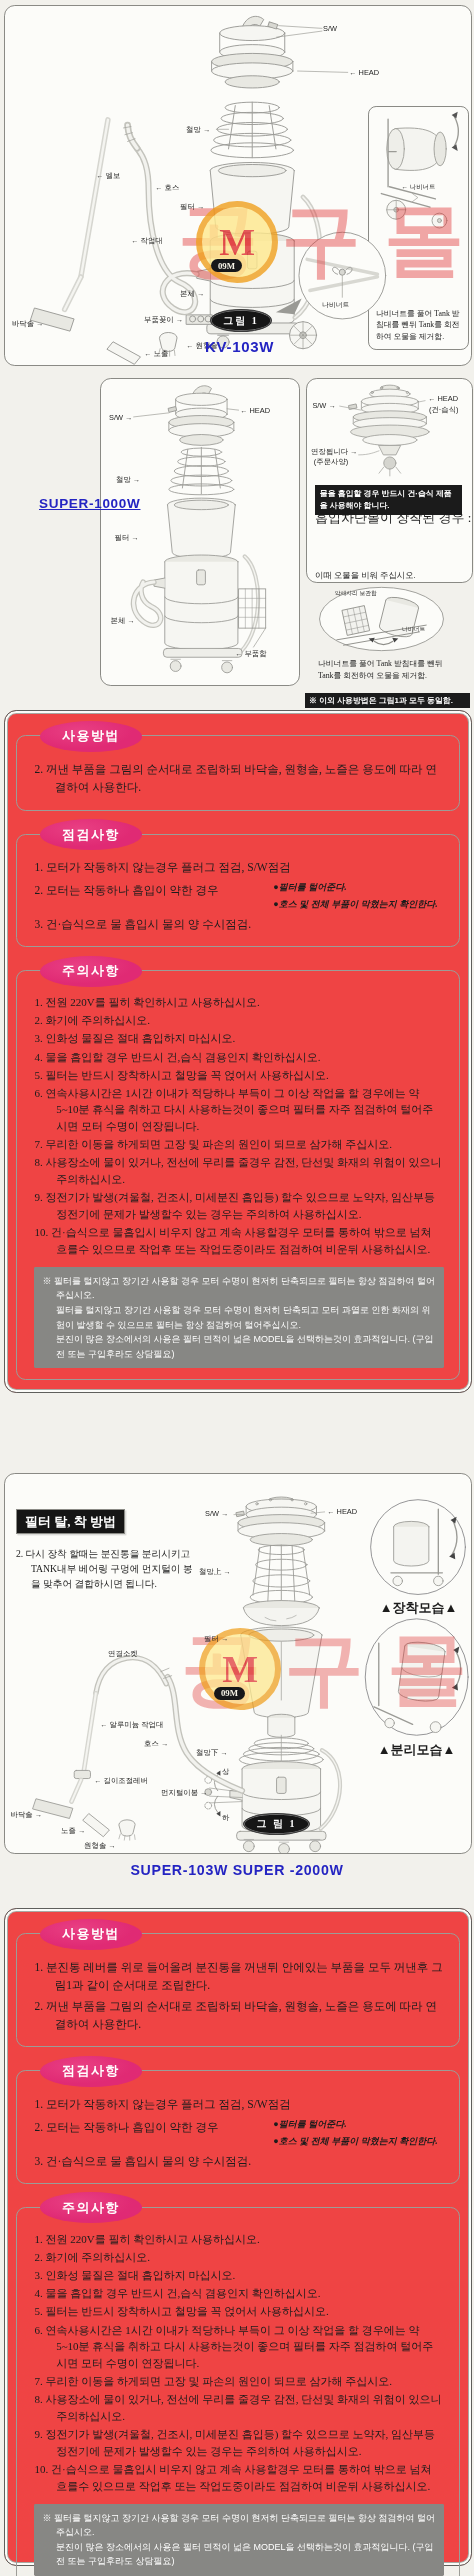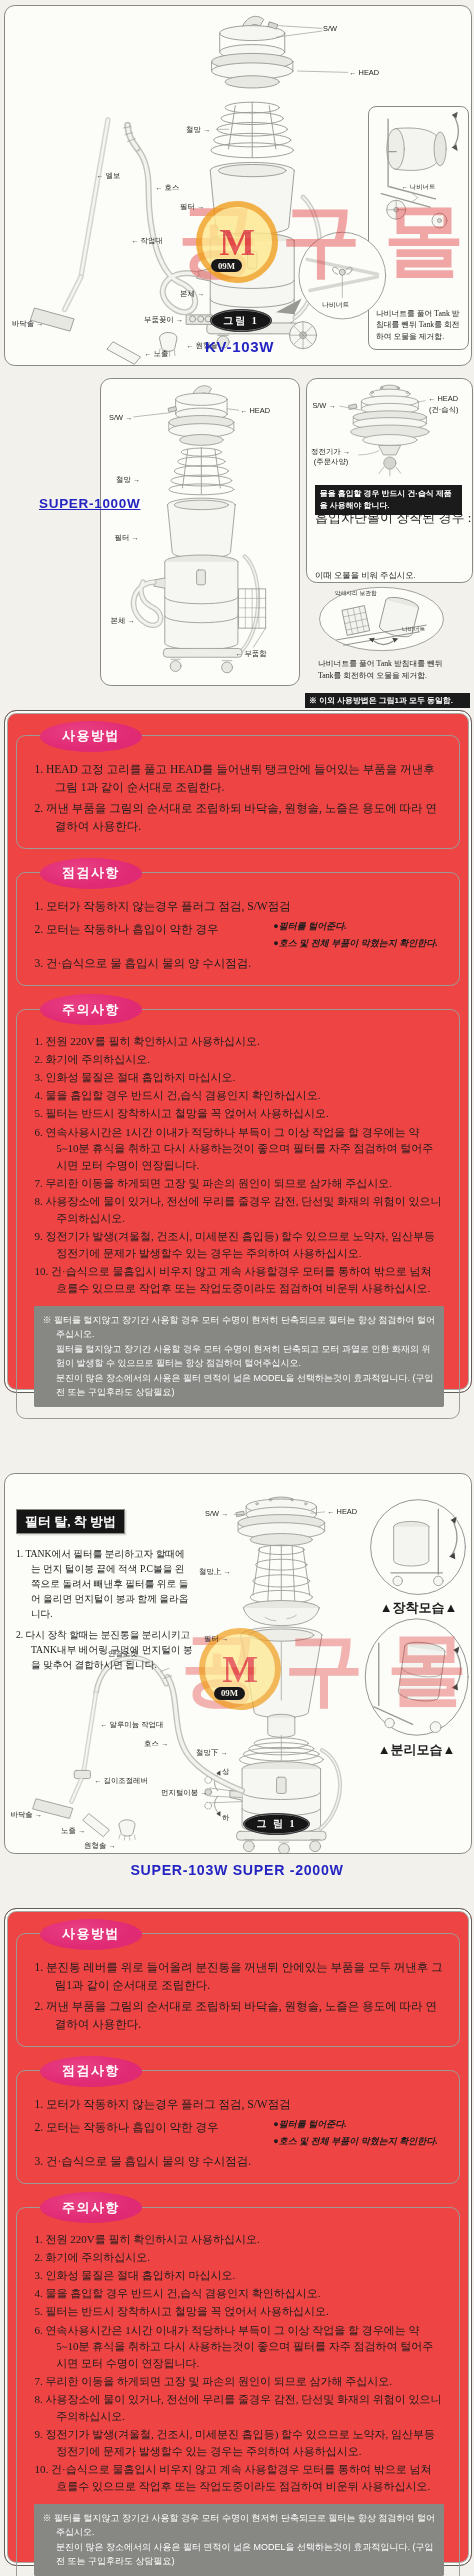--- a/index.html
+++ b/index.html
@@ -238,21 +238,21 @@
         <path d="M174,32 L164,34" stroke-width="0.9"></path>
         <path d="M106,98 h32 l-7,14 h-18 z" fill="#e8e8e2"></path>
         <circle cx="122" cy="124" r="9" fill="#d5d5cf"></circle>
         <path d="M113,130 l-7,9 M131,130 l7,9 M122,133 v10" stroke-width="1"></path>
         <path d="M76,112 C92,112 100,108 106,106" stroke-width="0.9"></path>
       </g>
     </svg>
     <div class="lbl" style="left:5.4px;top:21.7px;">S/W →</div>
     <div class="lbl" style="left:121px;top:15px;">← HEAD</div>
     <div class="lbl" style="left:122px;top:26px;">(건·습식)</div>
-    <div class="lbl" style="left:4.1px;top:68px;">정전기가 →</div>
+    <div class="lbl" style="left:4.1px;top:68px;">연장됩니다 →</div>
     <div class="lbl" style="left:6.8px;top:78px;">(주문사양)</div>
     <div class="blackbar" style="left:8.1px;top:106px;width:138px;padding:3.4px 4.7px;font-size:7.9px;line-height:1.45;">물을 흡입할 경우 반드시 건·습식 제품을 사용해야 합니다.</div>
     <div style="position:absolute;left:8.1px;top:130px;font-weight:normal;font-size:13px;z-index:6;">흡입차단볼이 장착된 경우 :</div>
     <div style="position:absolute;left:8.1px;top:191px;width:148px;font-size:8.4px;line-height:1.5;z-index:6;">이때 오물을 비워 주십시오.</div>
   </div>
 
   <div style="position:absolute;left:317px;top:586px;width:129px;height:66px;z-index:3;">
     <svg class="art" viewBox="0 0 190 98">
       <g stroke="#8d8d88" stroke-width="1.2" fill="none">
         <ellipse cx="95" cy="49" rx="92" ry="47" fill="#fcfcf9"></ellipse>
@@ -273,21 +273,20 @@
     <div class="lbl lbl-sm" style="left:16.3px;top:4.1px;width:45px;white-space:normal;text-align:center;line-height:1.25;">악세사리 보관함</div>
     <div class="lbl lbl-sm" style="left:85px;top:39px;">나비너트</div>
   </div>
 
   <div class="serifnote" style="left:318px;top:658px;width:129px;">나비너트를 풀어 Tank 받침대를 뺀뒤 Tank를 회전하여 오물을 제거함.</div>
   <div class="blackbar" style="left:305px;top:693px;width:157px;padding:2px 4.1px;font-size:7.9px;">※ 이외 사용방법은 그림1과 모두 동일함.</div>
 
   <div class="bigbox" style="left:4.1px;top:710px;width:466px;height:681px;">
     <div class="subbox" style="margin-top:24.4px;">
       <div class="badge">사용방법</div>
-      <div class="item">1. HEAD 고정 고리를 풀고 HEAD를 들어낸뒤 탱크안에 들어있는 부품을 꺼낸후 그림 1과 같이 순서대로 조립한다.</div>
       <div class="item">2. 꺼낸 부품을 그림의 순서대로 조립하되 바닥솔, 원형솔, 노즐은 용도에 따라 연결하여 사용한다.</div>
     </div>
     <div class="subbox">
       <div class="badge">점검사항</div>
       <div class="item">1. 모터가 작동하지 않는경우 플러그 점검, S/W점검</div>
       <div class="chk-row">
         <div class="item" style="flex:1;">2. 모터는 작동하나 흡입이 약한 경우</div>
         <div class="chk-bullets">
           <div>●필터를 털어준다.</div>
           <div>●호스 및 전체 부품이 막혔는지 확인한다.</div>
@@ -311,21 +310,20 @@
         <div class="gn-first">※ 필터를 털지않고 장기간 사용할 경우 모터 수명이 현저히 단축되므로 필터는 항상 점검하여 털어주십시오.</div>
         <div class="gn">필터를 털지않고 장기간 사용할 경우 모터 수명이 현저히 단축되고 모터 과열로 인한 화재의 위험이 발생할 수 있으므로 필터는 항상 점검하여 털어주십시오.</div>
         <div class="gn">분진이 많은 장소에서의 사용은 필터 면적이 넓은 MODEL을 선택하는것이 효과적입니다. (구입전 또는 구입후라도 상담필요)</div>
       </div>
     </div>
   </div>
 
   <div class="panel" style="left:4.1px;top:1473px;width:466px;height:379px;">
     <div class="blkhdr" style="left:10.8px;top:35px;">필터 탈, 착 방법</div>
     <div class="steps" style="left:10.8px;top:72px;">
-      <div class="step">1. TANK에서 필터를 분리하고자 할때에는 먼지 털이봉 끝에 적색 P.C볼을 왼쪽으로 돌려서 빼낸후 필터를 위로 들어 올리면 먼지털이 봉과 함께 올라옵니다.</div>
       <div class="step">2. 다시 장착 할때는 분진통을 분리시키고 TANK내부 베어링 구멍에 먼지털이 봉을 맞추어 결합하시면 됩니다.</div>
     </div>
     <svg class="art" viewBox="0 0 688 560">
       <g stroke="#9b9b96" stroke-width="1.3" fill="none" stroke-linecap="round">
         <ellipse cx="408" cy="40" rx="20" ry="6" fill="#e8e8e2"></ellipse>
         <ellipse cx="408" cy="48" rx="52" ry="11" fill="#f6f6f2"></ellipse>
         <circle cx="372" cy="44" r="1.7"></circle>
           <circle cx="444" cy="44" r="1.7"></circle>
           <circle cx="392" cy="38" r="1.7"></circle>
           <circle cx="424" cy="38" r="1.7"></circle>

